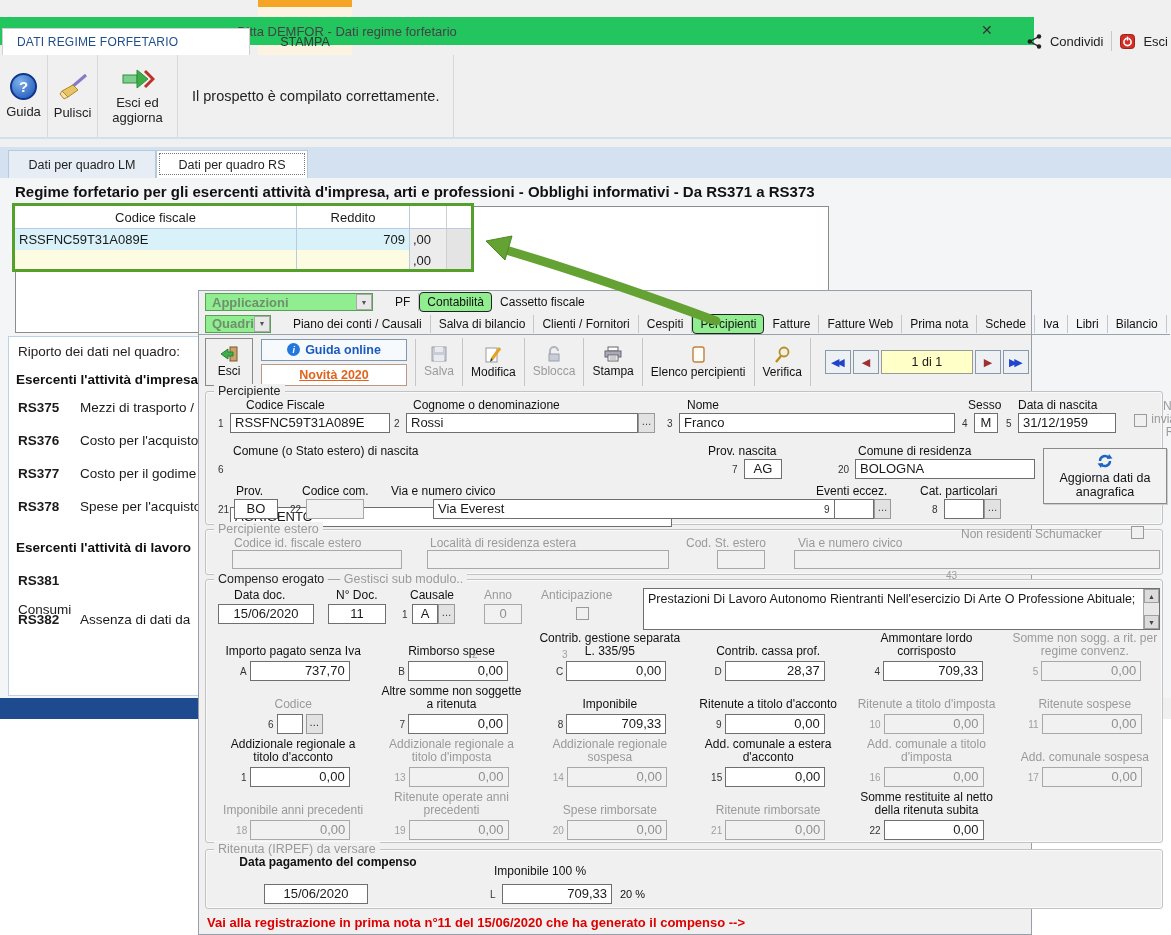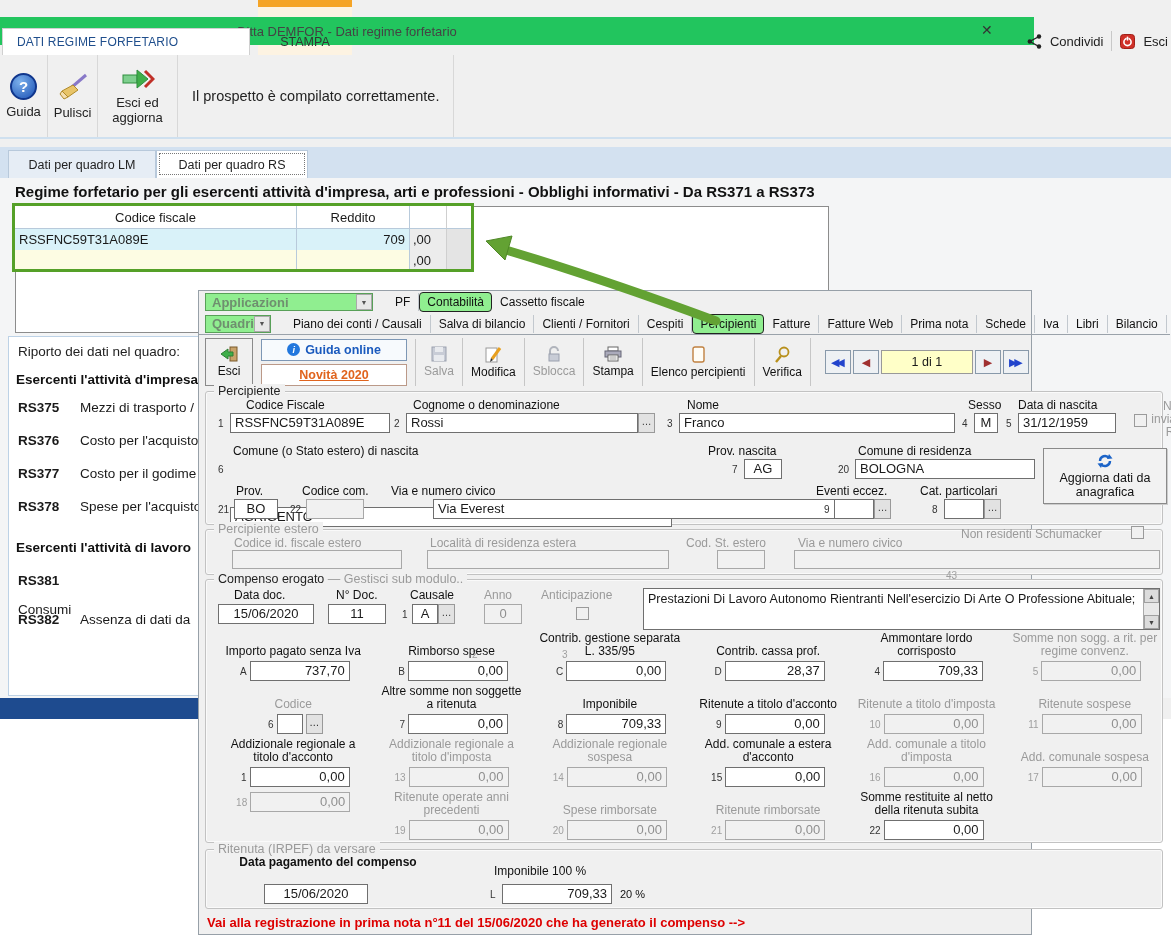--- a/index.html
+++ b/index.html
@@ -706,20 +706,21 @@
           <div class="alabel">Add. comunale sospesa</div>
           <div class="afrow">
             <span class="afnum">17</span>
             <span class="afbox">0,00</span>
           </div>
         </div>
       </div>
     <div class="agrid" style="top:209px;">
 
         <div class="acell" data-state="dis">
+          <div class="alabel">Imponibile anni precedenti</div>
           <div class="afrow">
             <span class="afnum">18</span>
             <span class="afbox">0,00</span>
           </div>
         </div>
 
         <div class="acell" data-state="dis">
           <div class="alabel">Ritenute operate anni precedenti</div>
           <div class="afrow">
             <span class="afnum">19</span>

